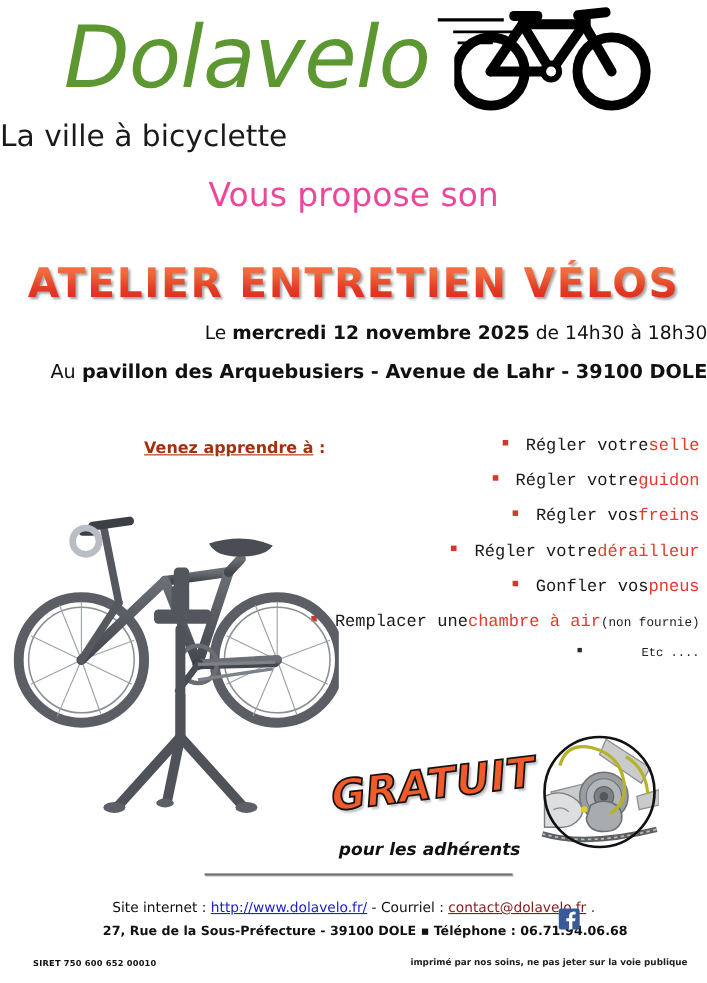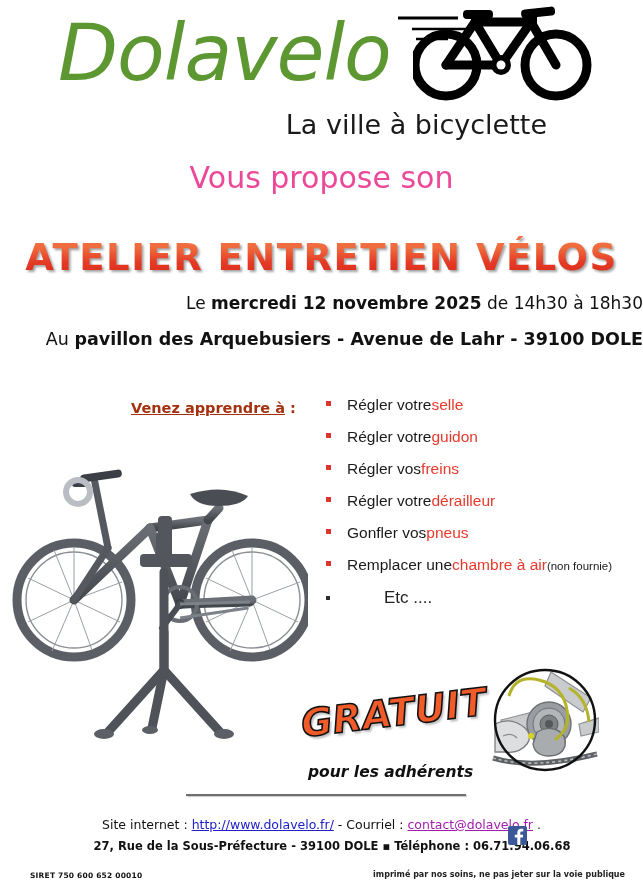--- a/index.html
+++ b/index.html
@@ -39,21 +39,21 @@
     font-style: italic;
     letter-spacing: -1px;
     color: #5d9732;
     line-height: 1;
     white-space: nowrap;
   }
   .logo-tagline {
     position: absolute;
     left: 0; right: 0;
     top: 109px;
-    text-align: right;
+    text-align: left;
     font-family: "DejaVu Sans", sans-serif;
     font-size: 27px;
     color: #1a1a1a;
     letter-spacing: 0px;
   }
   .logo-bike {
     position: absolute;
     left: 413px;
     top: 2px;
     width: 180px;
@@ -139,36 +139,37 @@
   .task-list {
     position: absolute;
     left: 326px;
     top: 396px;
     width: 310px;
   }
   .task-row {
     display: flex;
     align-items: baseline;
     height: 32px;
-    font-family: Liberation Sans, sans-serif;
+    font-family: Liberation Mono, monospace;
     font-size: 15.5px;
     color: #1a1a1a;
     white-space: nowrap;
+    justify-content: flex-end;
   }
   .task-row .bullet {
     width: 5px; height: 5px;
     background: #d9352a;
     margin-right: 16px;
     flex: 0 0 auto;
     position: relative;
     top: -4px;
   }
   .task-row .hl { color: #e8392c; }
   .task-row .note { font-size: 11.5px; color: #1a1a1a; }
-  .task-row.etc { font-size: 17px; color: #222; height: 26px; gap: 41px; }
+  .task-row.etc { font-size: 11px; color: #222; height: 26px; gap: 41px; }
   .task-row.etc .bullet { width: 4px; height: 4px; margin-right: 13px; top: -3px;
     background: #2b2b2b; }
 
   
   .bike-photo {
     position: absolute;
     left: 12px;
     top: 432px;
     width: 296px;
     height: 338px;
@@ -238,21 +239,21 @@
     text-align: center;
     font-family: "DejaVu Sans", sans-serif;
     font-size: 12.5px;
     color: #111;
     white-space: nowrap;
   }
   .footer-line1 .url {
     color: #2020c8;
     text-decoration: underline;
   }
-  .footer-line1 .mail { color: #a21caf; }
+  .footer-line1 .mail { color: #7f1d1d; }
   .footer-line1 .dot { color: #333; }
   .footer-line2 {
     position: absolute;
     left: 0; right: 0;
     top: 839px;
     text-align: center;
     font-family: "DejaVu Sans", sans-serif;
     font-size: 11.5px;
     font-weight: bold;
     color: #111;

